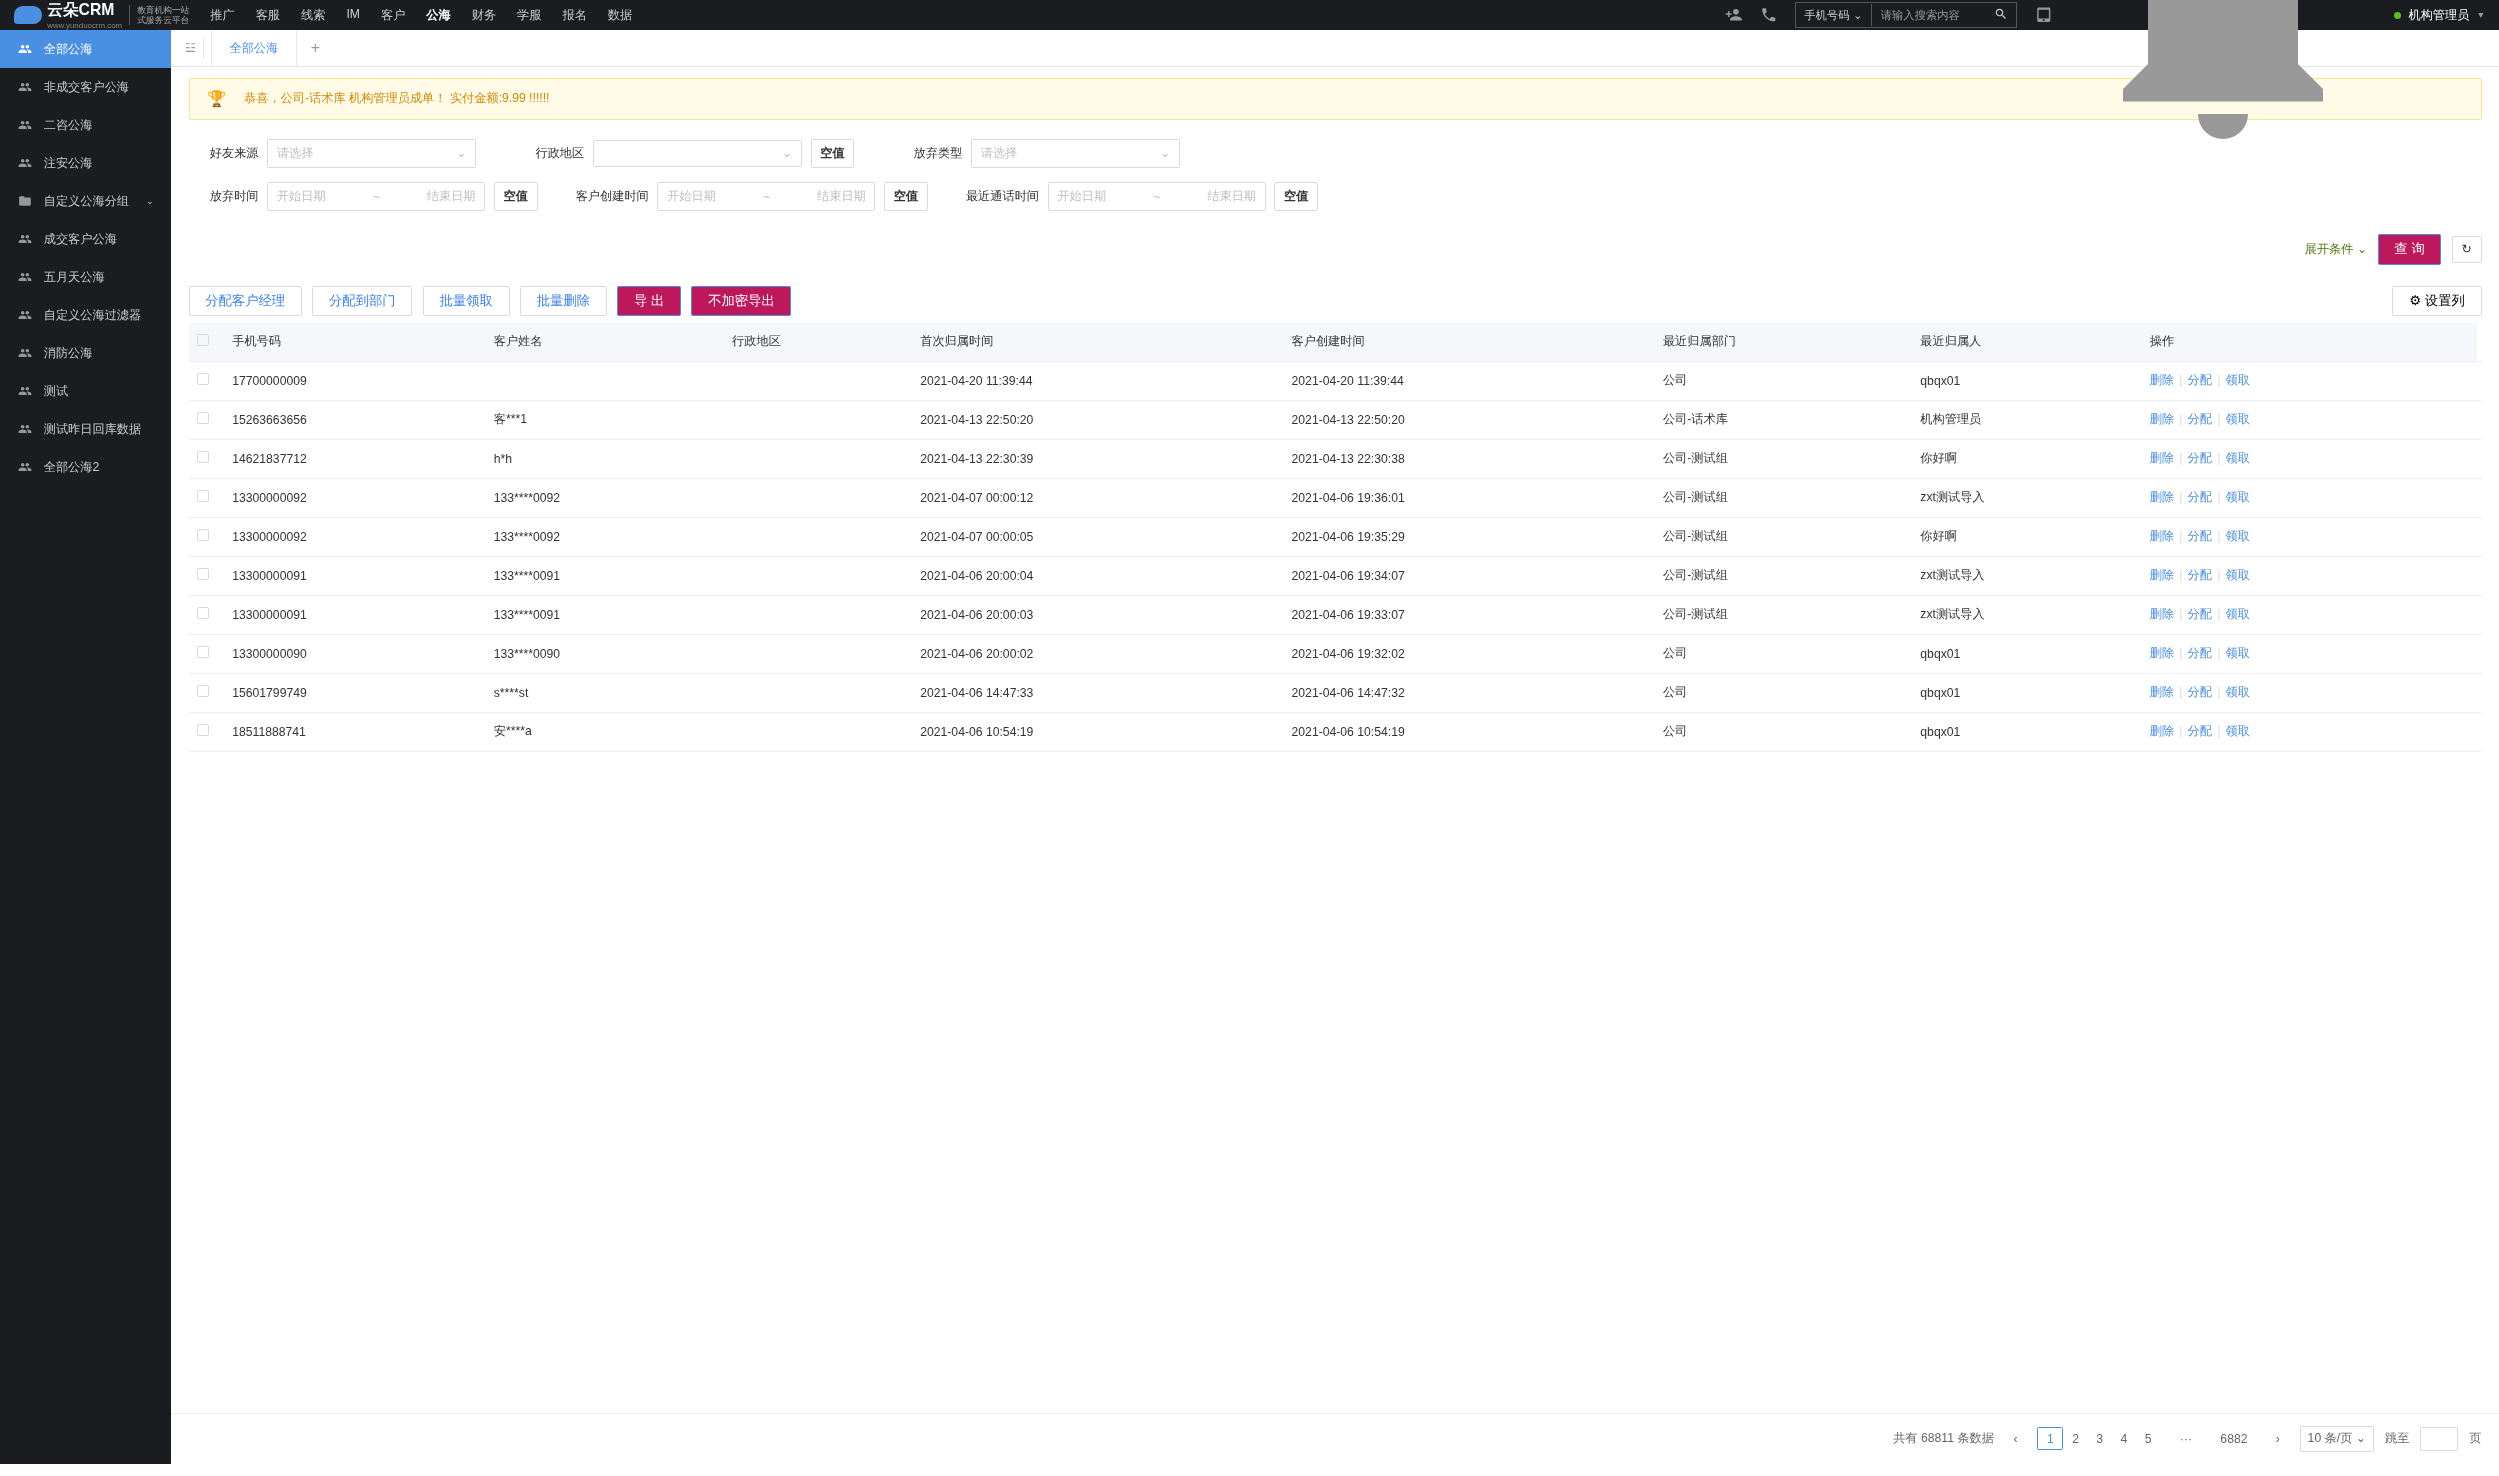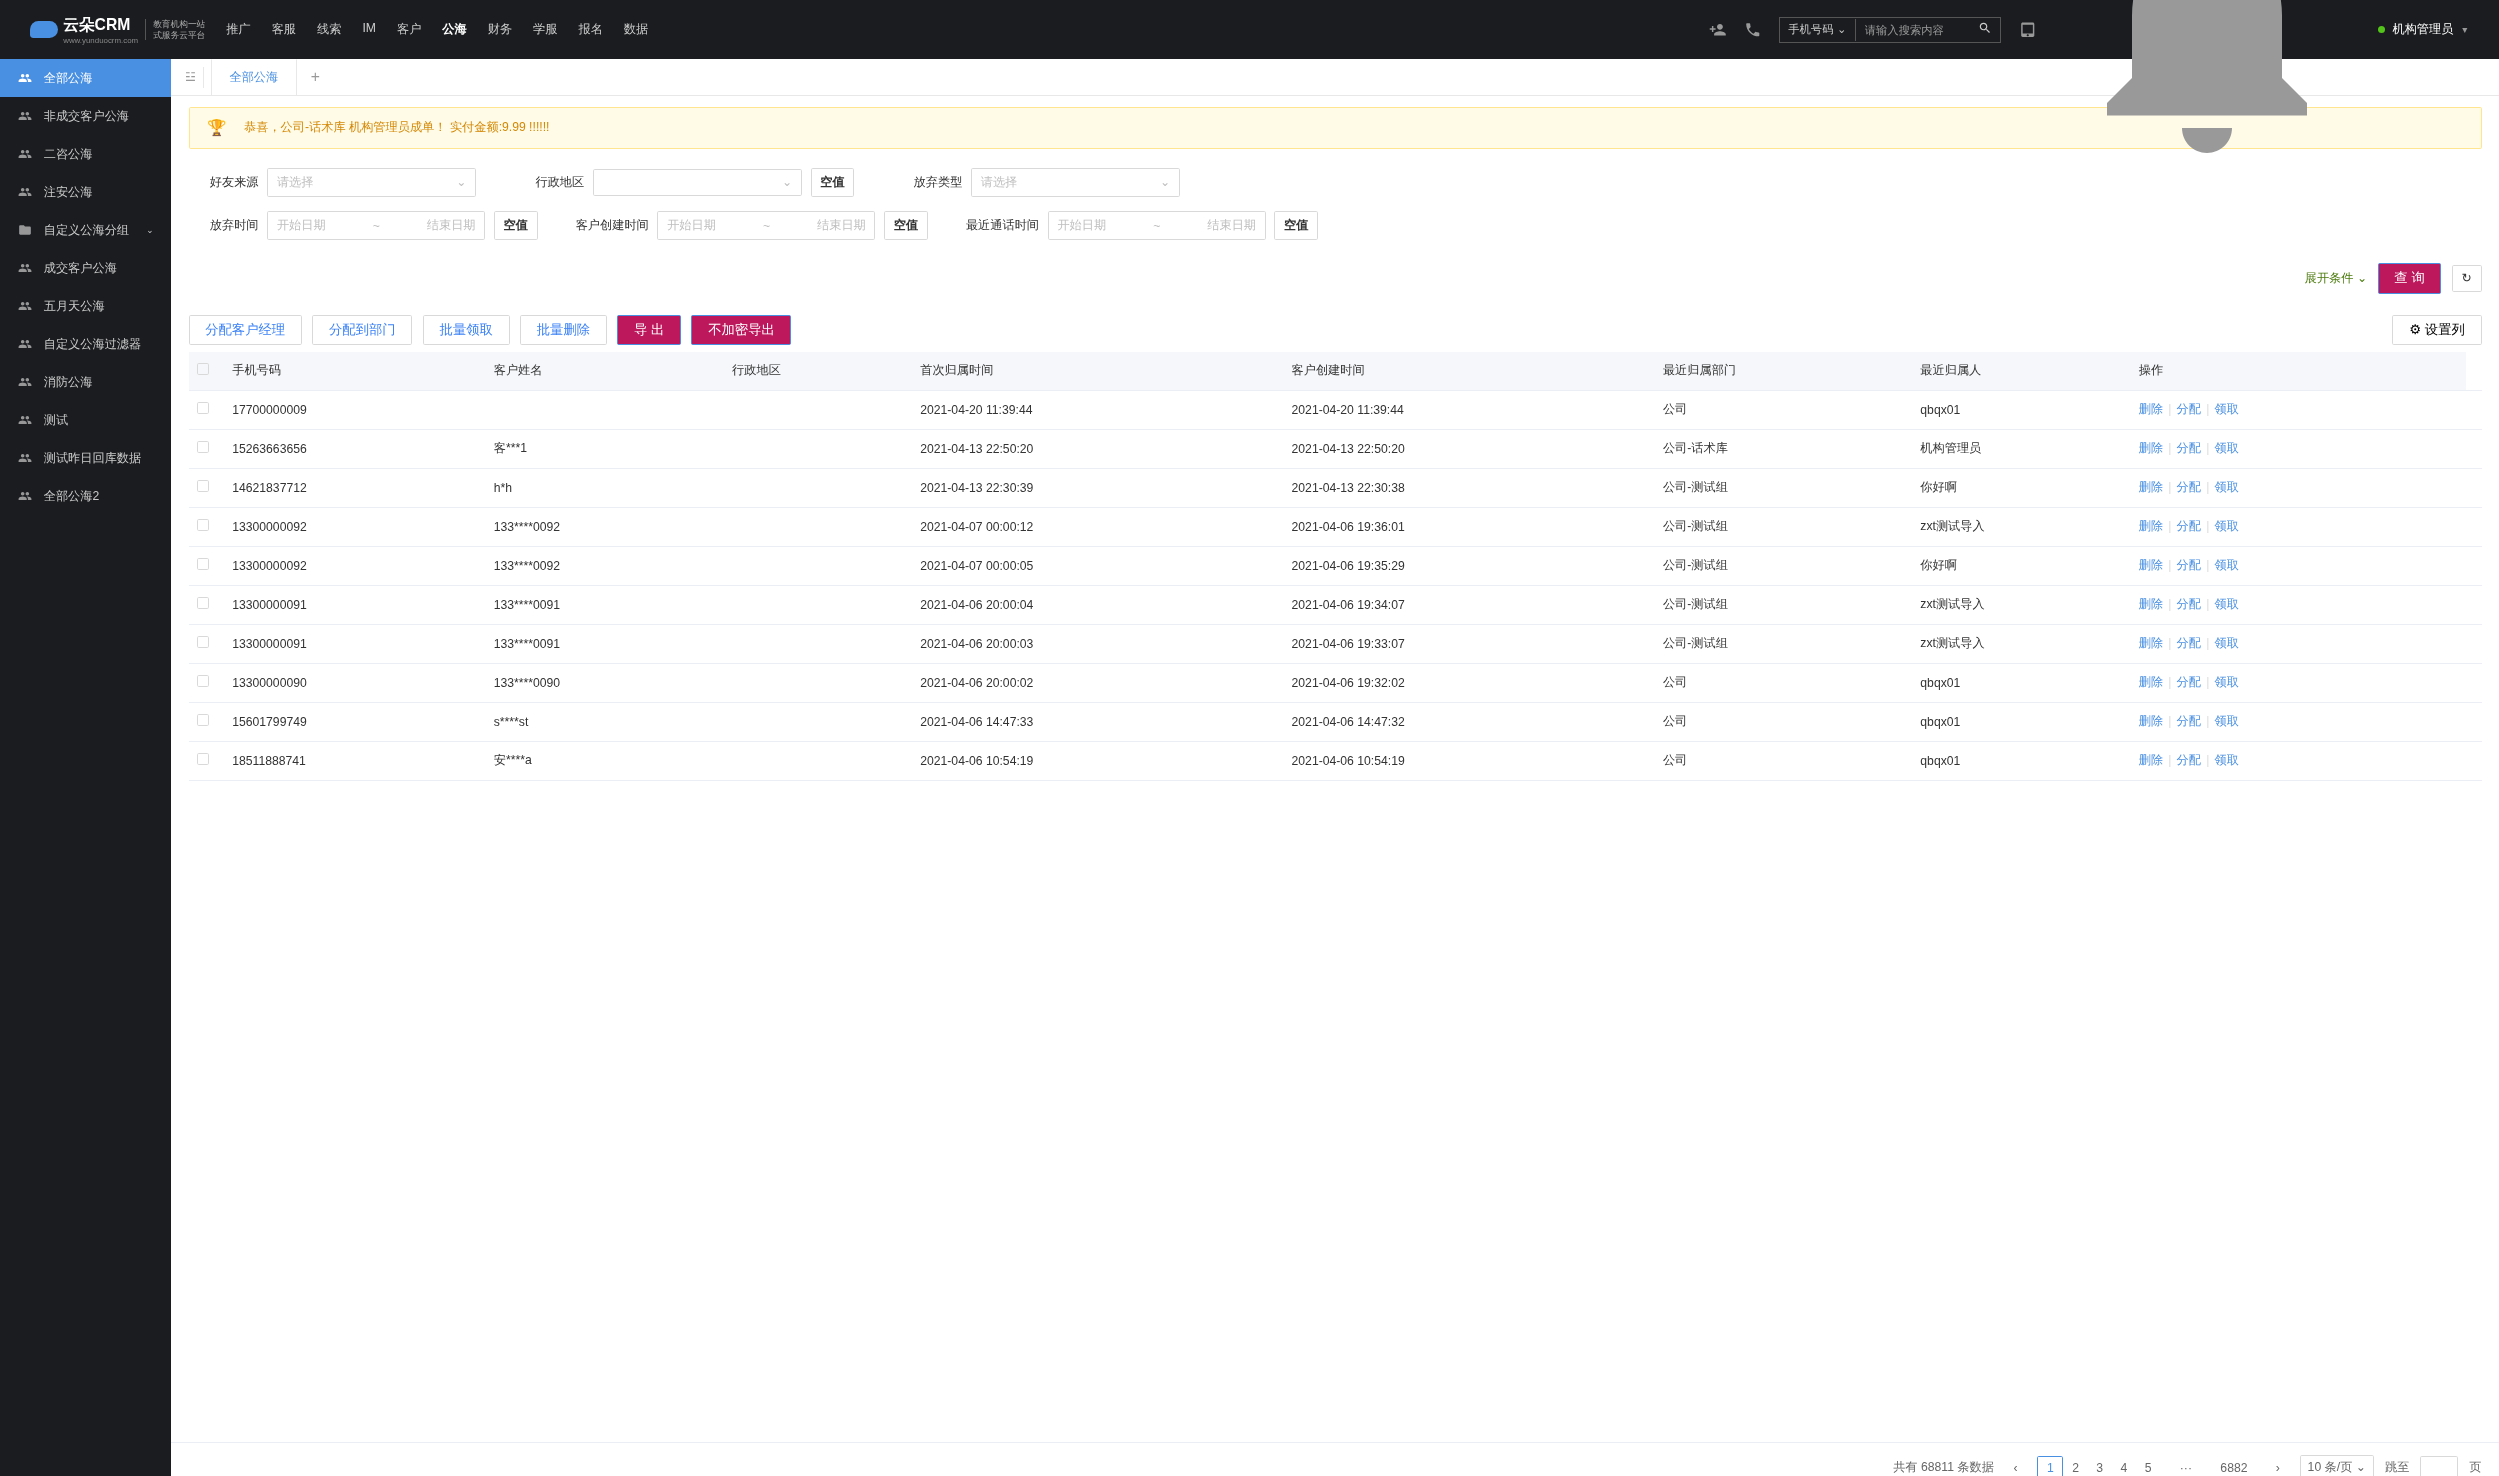--- a/index.html
+++ b/index.html
@@ -1,19 +1,19 @@
 <!DOCTYPE html>
 <html style="font-size:14px"><head>
 <meta charset="utf-8">
 <style>
 * { margin: 0; padding: 0; box-sizing: border-box; }
 body { font-family: -apple-system, BlinkMacSystemFont, "PingFang SC", "Microsoft YaHei", sans-serif; font-size: 12.2px; color: #333; background: #fff; }
 
 
-.header { height: 59px; background: #1a1c1f; display: flex; align-items: center; padding: 0 30px; color: #ccc; }
+.header { height: 30px; background: #1a1c1f; display: flex; align-items: center; padding: 0 14px; color: #ccc; }
 .logo { display: flex; align-items: center; margin-right: 21px; }
 .logo-cloud { width: 28px; height: 17.5px; background: #4a90e2; border-radius: 8.7px 8.7px 8.7px 3.5px; position: relative; margin-right: 5.2px; }
 .logo-text { font-size: 15.7px; color: #fff; font-weight: 600; }
 .logo-sub { border-left: 0.9px solid #555; padding-left: 7px; margin-left: 7px; font-size: 8.7px; line-height: 1.2; color: #aaa; }
 .nav { display: flex; gap: 21px; flex: 1; }
 .nav-item { color: #ccc; cursor: pointer; padding: 3.5px 0; }
 .nav-item.active { color: #fff; font-weight: 600; }
 .nav-icons { display: flex; gap: 17.5px; align-items: center; margin: 0 17.5px; }
 .nav-icon { width: 17.5px; height: 17.5px; color: #999; cursor: pointer; }
 .search-box { display: flex; align-items: center; border: 0.9px solid #555; }
@@ -72,21 +72,21 @@
 .btn-disabled { color: #3b82f6; border-color: #d9d9d9; cursor: not-allowed; }
 
 
 .table-wrap { flex: 1; overflow: auto; margin: 0 17.5px; }
 .table { width: 100%; border-collapse: collapse; }
 .table th { background: #f5f7fa; text-align: left; padding: 10.5px 8.7px; font-weight: 500; border-bottom: 0.9px solid #ebeef5; white-space: nowrap; position: sticky; top: 0; }
 .table td { padding: 10.5px 8.7px; border-bottom: 0.9px solid #ebeef5; white-space: nowrap; }
 .checkbox { width: 12.2px; height: 12.2px; border: 0.9px solid #d9d9d9; border-radius: 1.7px; display: inline-block; cursor: pointer; }
 .action-link { color: #4a90e2; cursor: pointer; }
 .action-sep { color: #ddd; margin: 0 5.2px; }
-.action-col { position: sticky; right: 16px; background: #fff; border-left: 0.9px solid #ebeef5; }
+.action-col { position: sticky; right: 5px; background: #fff; border-left: 0.9px solid #ebeef5; }
 .table th.action-col { background: #f5f7fa; }
 
 
 .pagination { display: flex; justify-content: flex-end; align-items: center; padding: 12.2px 17.5px; gap: 11px; color: #666; border-top: 0.9px solid #ebeef5; }
 .pag-btn { padding: 3.5px 8.7px; cursor: pointer; color: #666; }
 .pag-num { padding: 3.5px 8.7px; cursor: pointer; }
 .pag-num.active { border: 0.9px solid #4a90e2; color: #4a90e2; border-radius: 1.7px; }
 .pag-select { border: 0.9px solid #d9d9d9; padding: 3.5px 7px; border-radius: 1.7px; cursor: pointer; }
 .pag-input { border: 0.9px solid #d9d9d9; width: 38px; padding: 3.5px; text-align: center; border-radius: 1.7px; }
 

